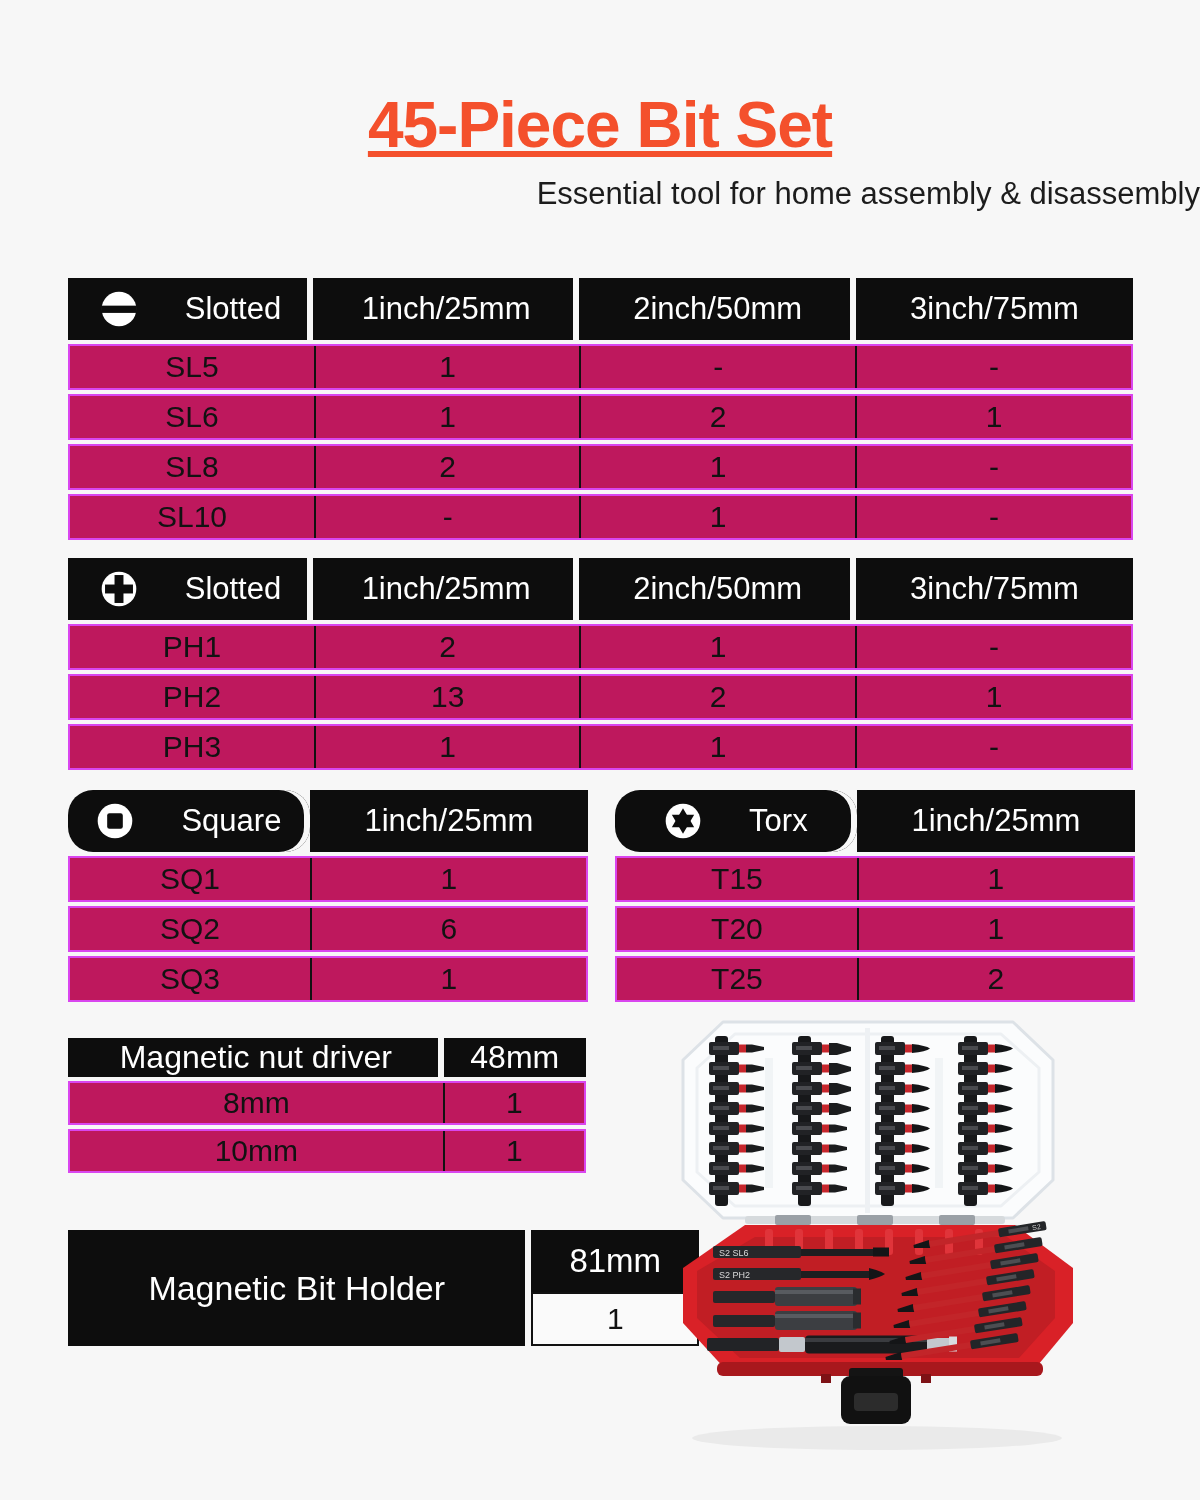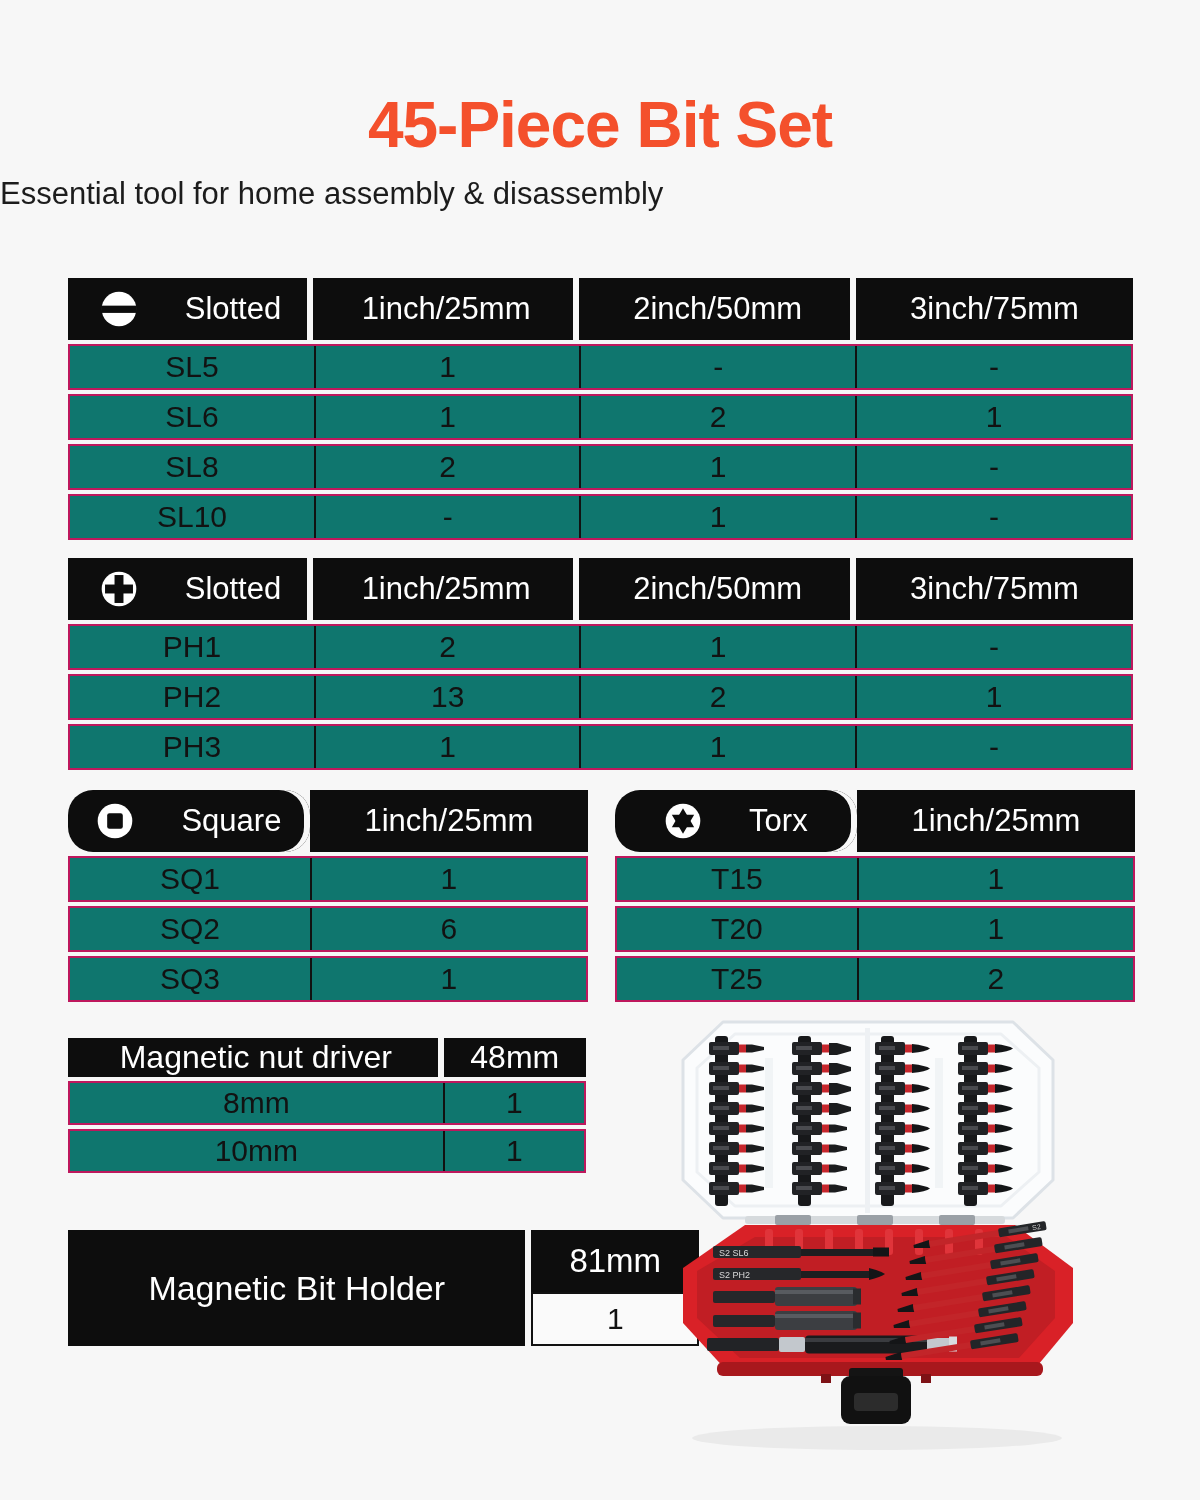--- a/index.html
+++ b/index.html
@@ -12,43 +12,44 @@
     overflow:hidden;
   }
   .stage{position:absolute;inset:0;width:1200px;height:1500px;}
 
   
   .title{
     position:absolute;left:0;top:88px;width:1200px;
     text-align:center;
     font-size:64px;font-weight:700;letter-spacing:-1px;
     color:#f4502c;
+    text-decoration:underline;
   }
   .subtitle{
     position:absolute;left:0;top:176px;width:1200px;
-    text-align:left;
+    text-align:right;
     font-size:31px;font-weight:400;color:#1c1c1c;
   }
 
   
   .tbl{position:absolute;}
   .hrow{display:flex;}
   .hcell{
     background:#0d0d0d;color:#ffffff;
     height:62px;box-sizing:border-box;
     display:flex;align-items:center;justify-content:center;
     font-size:31px;font-weight:500;
     flex-shrink:0;
     gap:34px;
   }
   .hcell:not(:last-child){box-shadow:inset -6px 0 0 #f7f7f7;}
   .hcell .icon{display:flex;align-items:center;margin-right:13px;}
   .brow{
     display:flex;margin-top:4px;
-    border:2px solid #be185d;background:#0f766e;
+    border:2px solid #d946ef;background:#be185d;
     box-sizing:border-box;
   }
   .bcell{
     height:42px;box-sizing:border-box;
     display:flex;align-items:center;justify-content:center;
     font-size:30px;font-weight:400;color:#121212;
     flex-shrink:0;
   }
   .bcell + .bcell{border-left:2px solid #111;}
 

